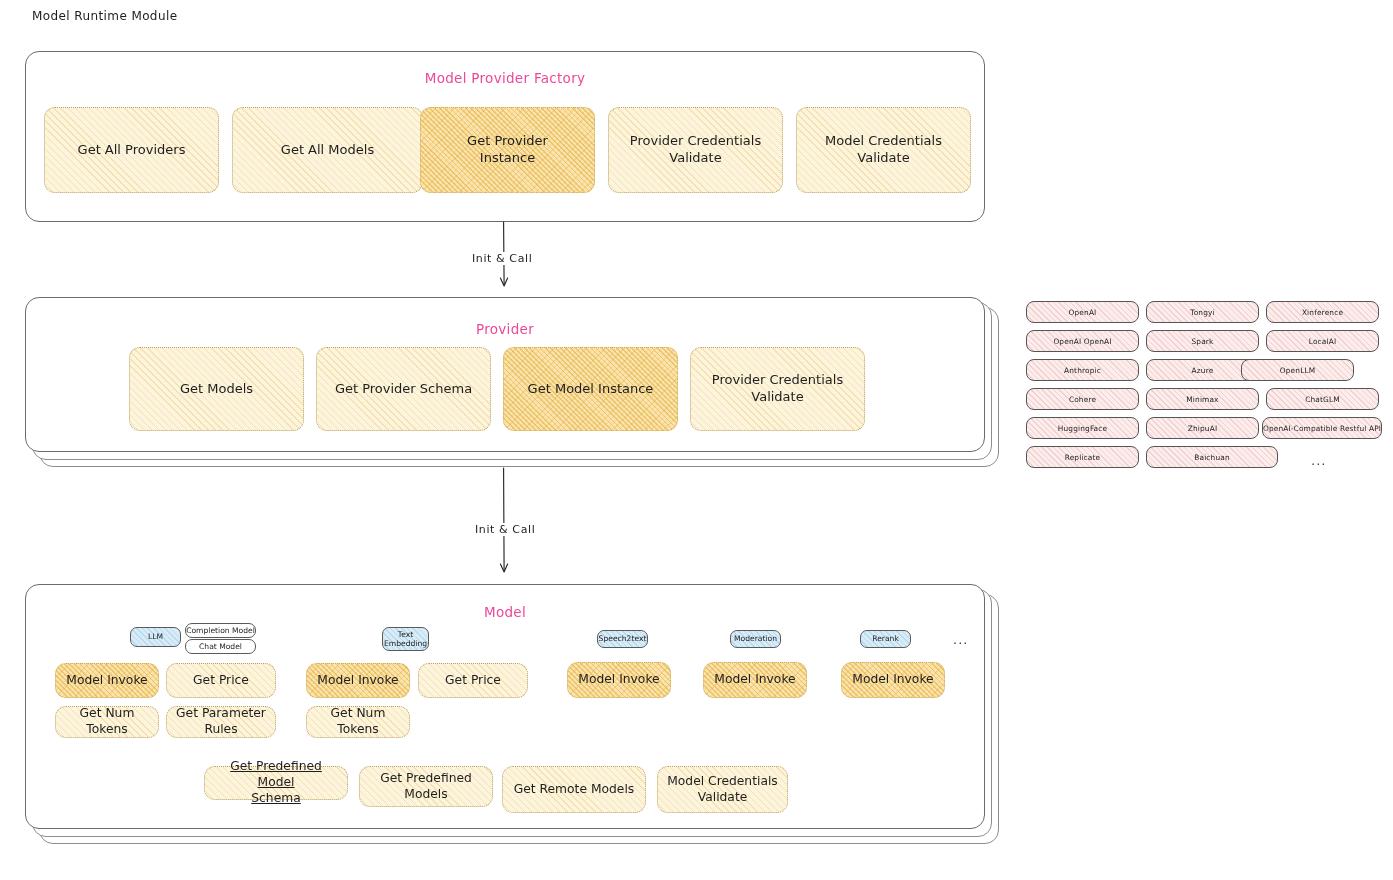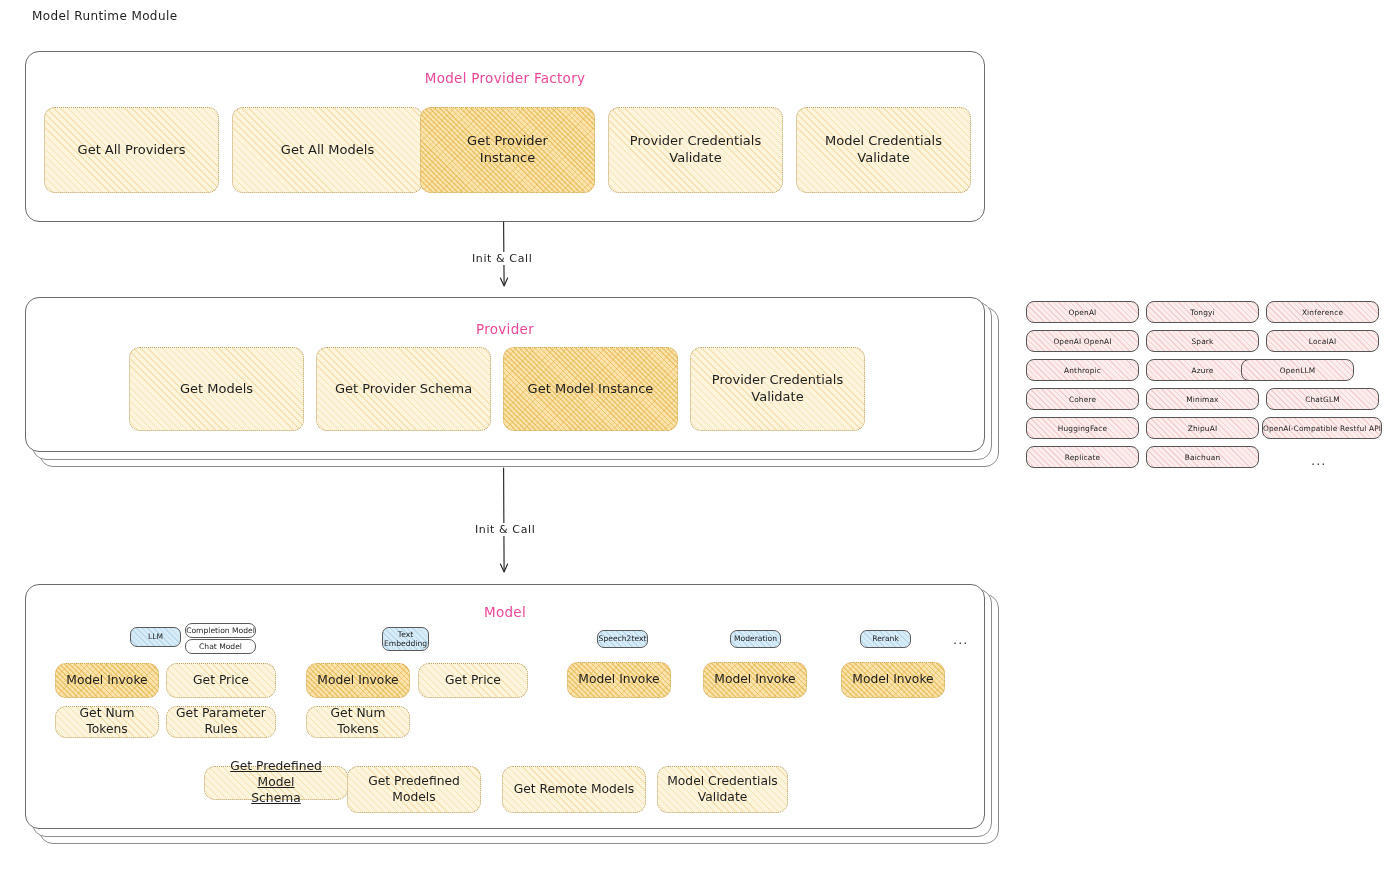--- a/index.html
+++ b/index.html
@@ -254,21 +254,21 @@
   </div>
 <div class="chip-pink" style="left:1146px; top:359px; width:113px; height:22px;">
   <span>Azure</span>
   </div>
 <div class="chip-pink" style="left:1146px; top:388px; width:113px; height:22px;">
   <span>Minimax</span>
   </div>
 <div class="chip-pink" style="left:1146px; top:417px; width:113px; height:22px;">
   <span>ZhipuAI</span>
   </div>
-<div class="chip-pink" style="left:1146px; top:446px; width:113px; height:22px;">
+<div class="chip-pink" style="left:1146px; top:446px; width:132px; height:22px;">
   <span>Baichuan</span>
   </div>
 
 <div class="chip-pink" style="left:1266px; top:301px; width:113px; height:22px;">
   <span>Xinference</span>
   </div>
 <div class="chip-pink" style="left:1266px; top:330px; width:113px; height:22px;">
   <span>LocalAI</span>
   </div>
 <div class="chip-pink" style="left:1241px; top:359px; width:113px; height:22px;">
@@ -349,21 +349,21 @@
 </div>
 <div class="node dense sm" style="left:841px; top:662px; width:104px; height:36px; z-index:3;">
   <span>Model Invoke</span>
 </div>
 
 <div class="ellipsis" style="left:953px; top:633px; z-index:3;">...</div>
 
 <div class="node sm" style="left:204px; top:766px; width:144px; height:34px; z-index:3;text-decoration:underline;">
   <span>Get Predefined Model<br>Schema</span>
 </div>
-<div class="node sm" style="left:347px; top:766px; width:134px; height:47px; z-index:3;">
+<div class="node sm" style="left:359px; top:766px; width:134px; height:41px; z-index:3;">
   <span>Get Predefined<br>Models</span>
 </div>
 <div class="node sm" style="left:502px; top:766px; width:144px; height:47px; z-index:3;">
   <span>Get Remote Models</span>
 </div>
 <div class="node sm" style="left:657px; top:766px; width:131px; height:47px; z-index:3;">
   <span>Model Credentials<br>Validate</span>
 </div>
 
 </body></html>

